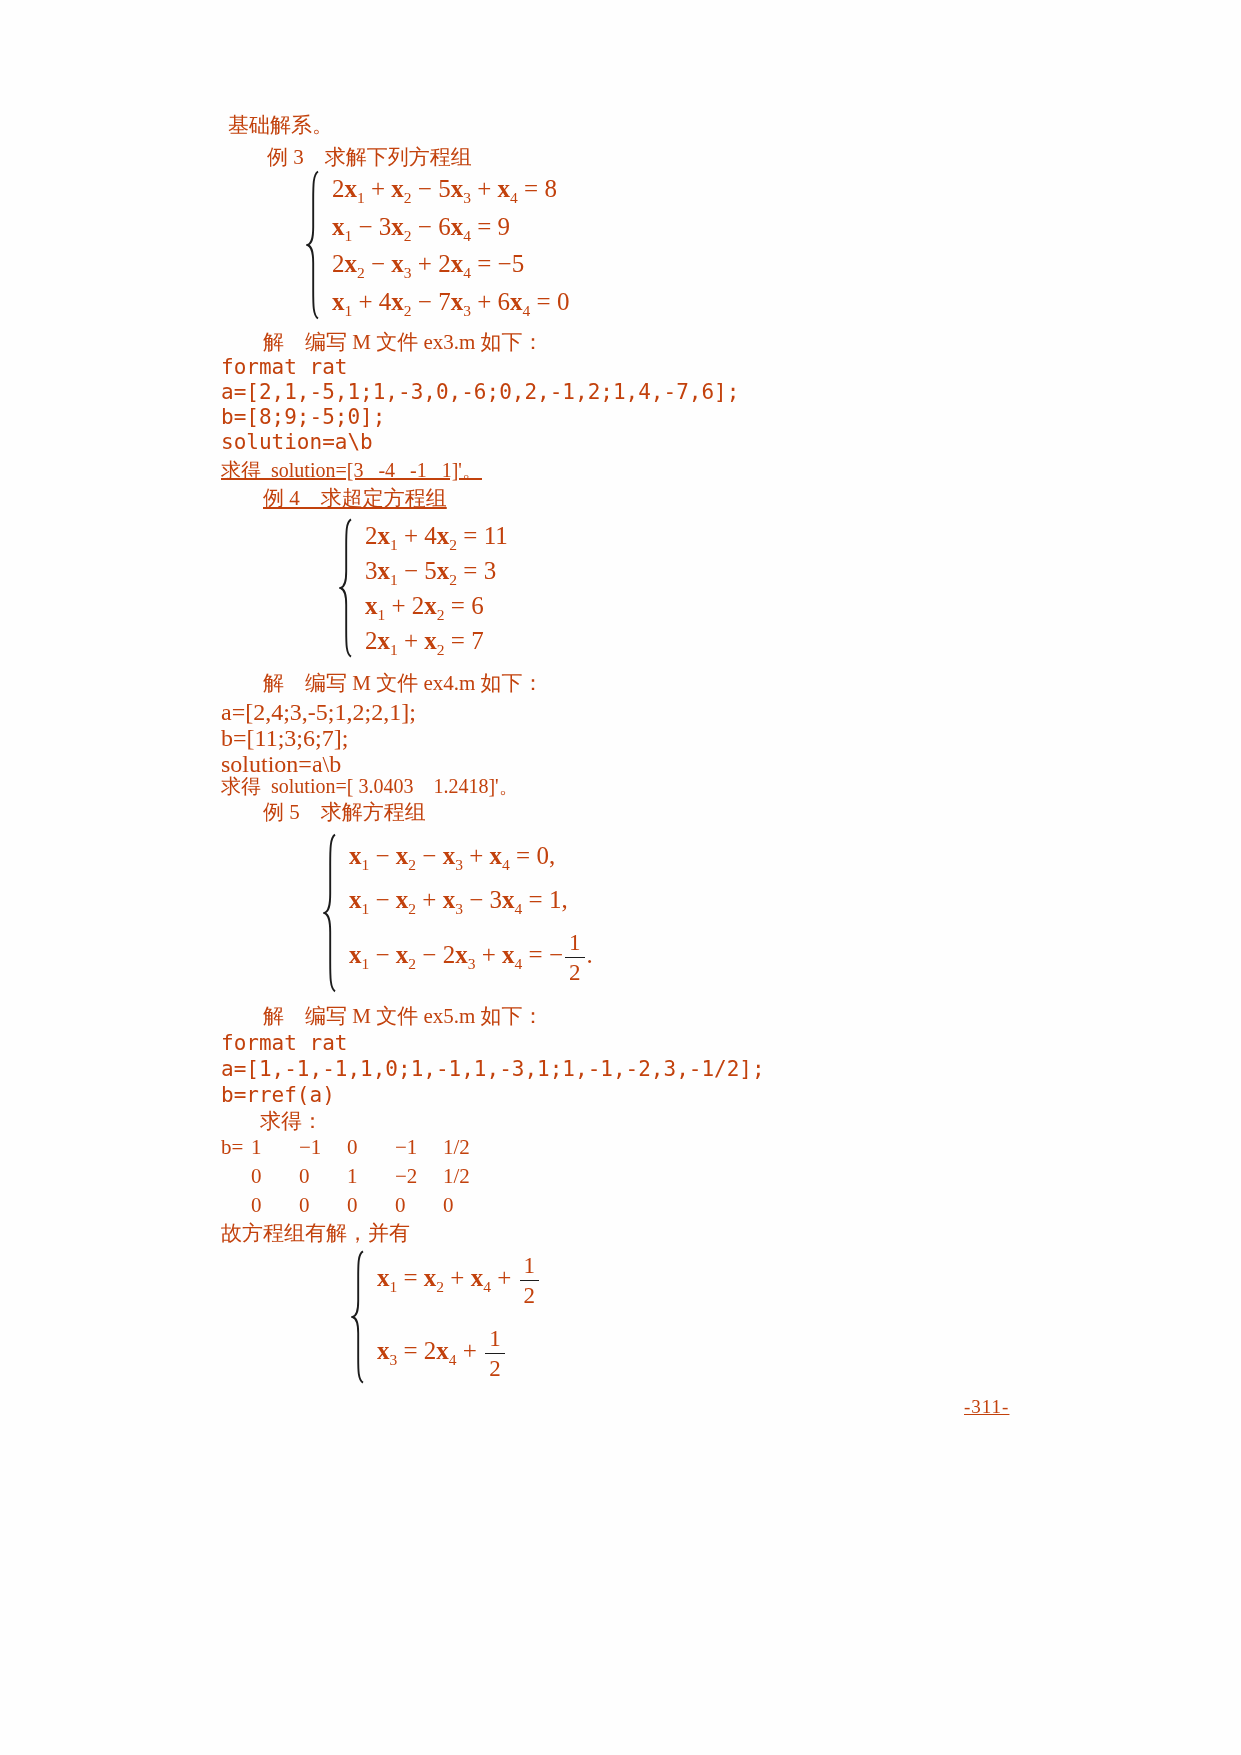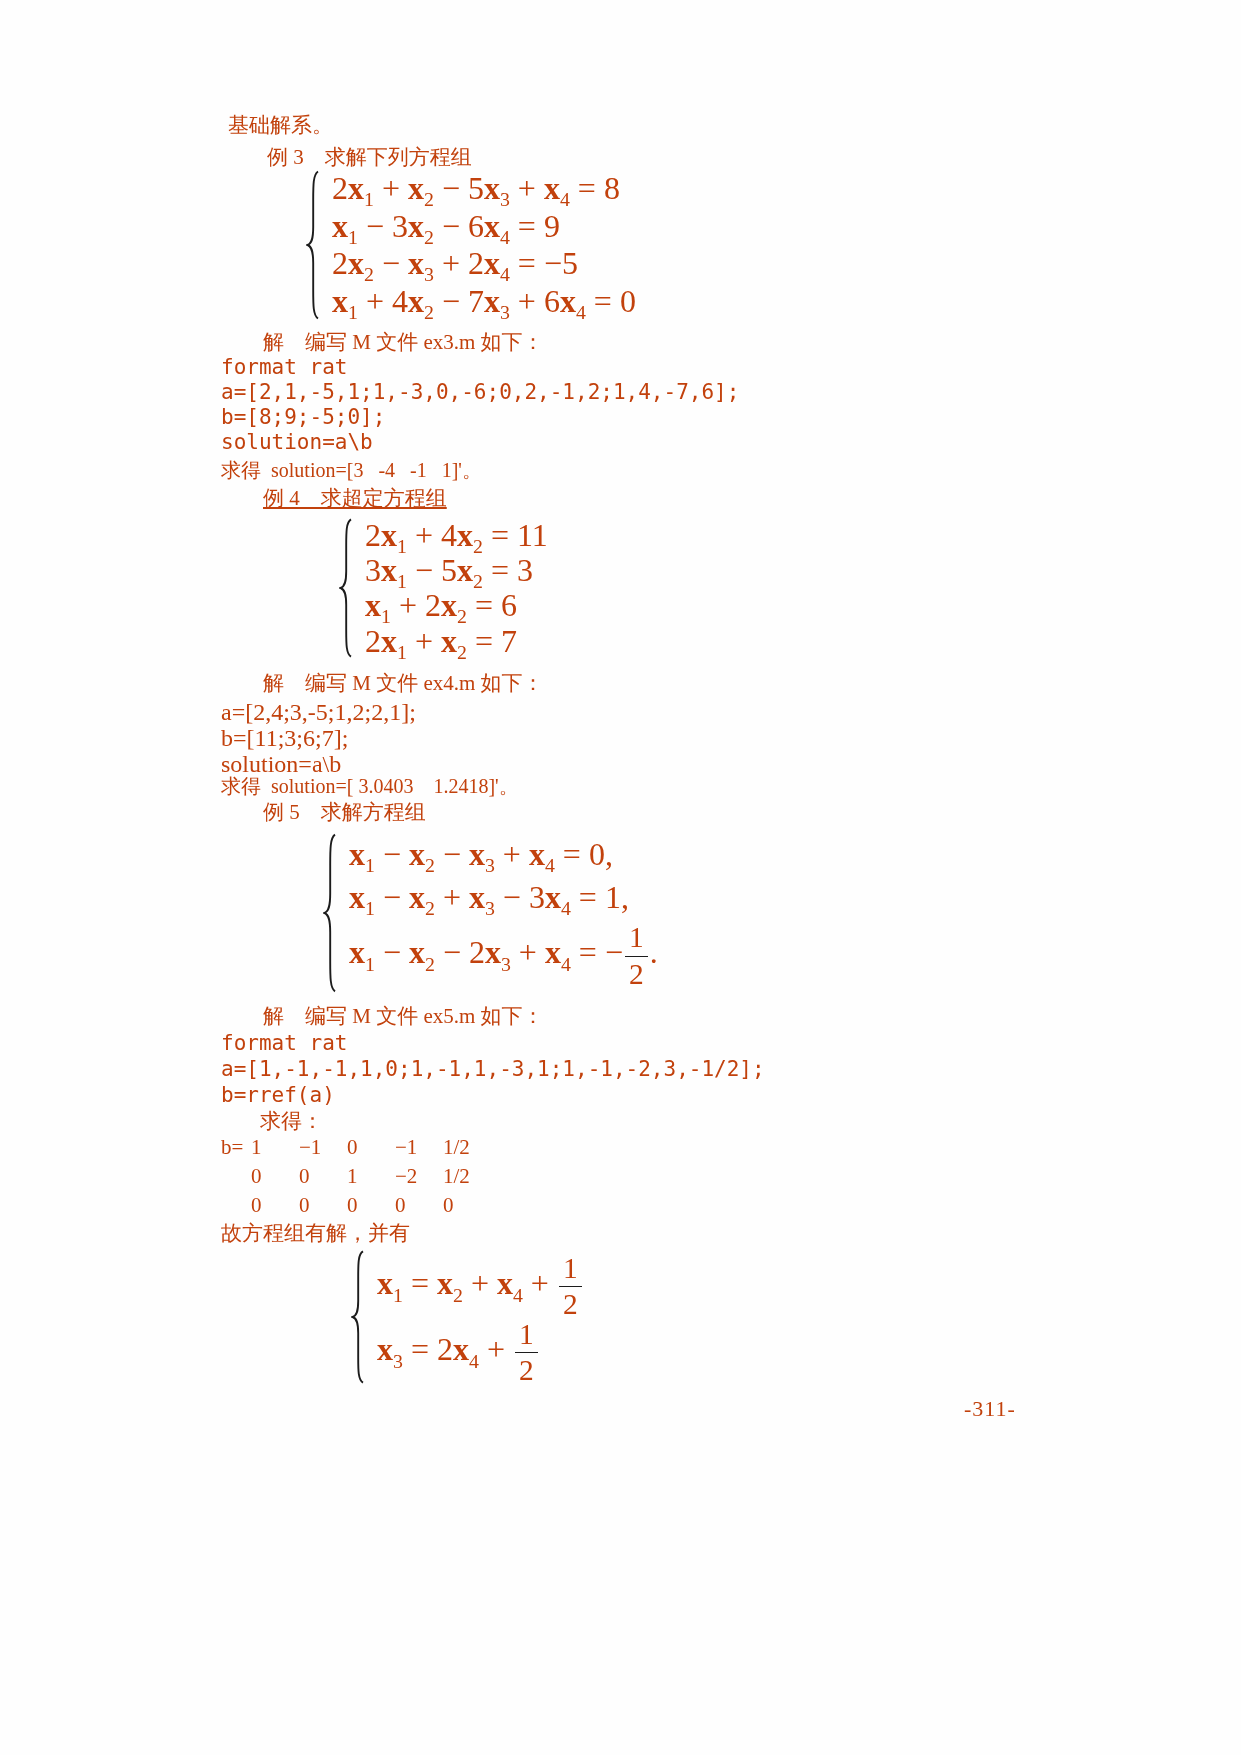--- a/index.html
+++ b/index.html
@@ -19,38 +19,38 @@
     font-size:21px;line-height:25px;white-space:pre;letter-spacing:0px;
   }
   .sercode{font-size:24px;line-height:26px;white-space:pre;}
   .result{font-size:20px;white-space:pre;}
   
   .system{display:flex;align-items:stretch;}
   .brace{flex:0 0 16px;margin-right:10px;}
   .brace svg{display:block;width:16px;height:100%;}
   .eqs{display:flex;flex-direction:column;justify-content:space-around;}
   .eq{
-    font-size:32px;line-height:1.1;white-space:pre;
+    font-size:25px;line-height:1.1;white-space:pre;
     font-family:"Liberation Serif","DejaVu Serif",serif;
   }
   .eq sub{font-size:0.62em;line-height:0;}
   .vr{font-weight:bold;}
   .frac{
     display:inline-flex;flex-direction:column;align-items:center;
     vertical-align:middle;line-height:1;margin:0 2px;font-size:0.92em;
   }
   .fnum{padding:0 4px 3px;border-bottom:1.6px solid #1c1c1c;}
   .fden{padding-top:3px;}
   
   .matrix{font-size:21px;}
   .mrow{display:flex;height:29px;align-items:baseline;}
   .mprefix{display:inline-block;width:30px;white-space:pre;}
   .cells{display:inline-flex;}
   .cell{display:inline-block;width:48px;}
-  .pagenum{font-size:22px;letter-spacing:1px;}
+  .pagenum{font-size:19px;letter-spacing:1px;text-decoration:underline;}
 </style>
 </head>
 <body>
 
 <div class="page">
 
   <div class="abs cn" style="left:228px;top:112px;">基础解系。</div>
 
   <div class="abs cn" style="left:267px;top:144px;">例 3　求解下列方程组</div>
 
@@ -68,21 +68,21 @@
     </div>
   </div>
 
   <div class="abs cn" style="left:263px;top:329px;">解　编写 M 文件 ex3.m 如下：</div>
 
   <div class="abs mono" style="left:221px;top:355px;">format rat
 a=[2,1,-5,1;1,-3,0,-6;0,2,-1,2;1,4,-7,6];
 b=[8;9;-5;0];
 solution=a\b</div>
 
-  <div class="abs result" style="left:221px;top:457px;">求得  solution=[3   -4   -1   1]'。</div>
+  <div class="abs result" style="left:221px;top:457px;text-decoration:underline;">求得  solution=[3   -4   -1   1]'。</div>
 
   <div class="abs cn" style="left:263px;top:485px;text-decoration:underline;">例 4　求超定方程组</div>
 
   <div class="abs system" style="left:339px;top:518px;height:140px;">
     <div class="brace">
       <svg viewBox="0 0 20 100" preserveAspectRatio="none" aria-hidden="true">
         <path d="M15,1 C9,3 9,10 9,20 L9,38 C9,46 7,49 2,50 C7,51 9,54 9,62 L9,80 C9,90 9,97 15,99" fill="none" stroke="#1c1c1c" stroke-width="1.9" vector-effect="non-scaling-stroke"></path>
       </svg>
     </div>
     <div class="eqs">

